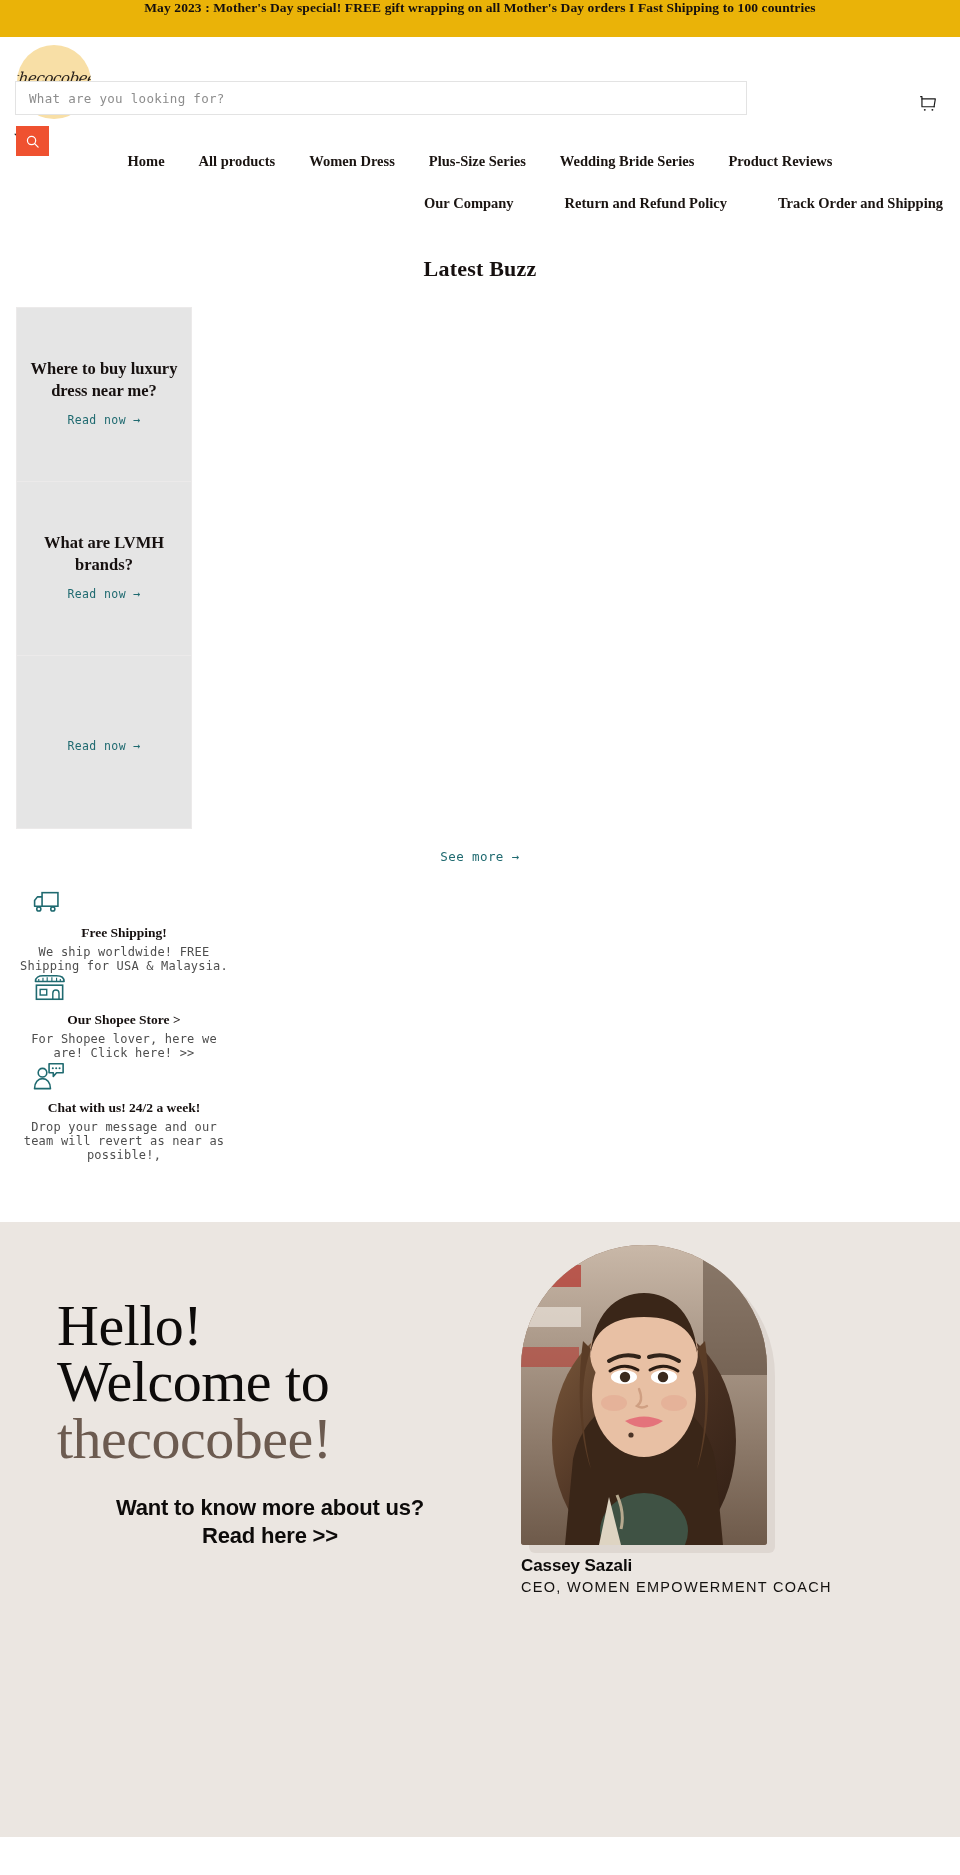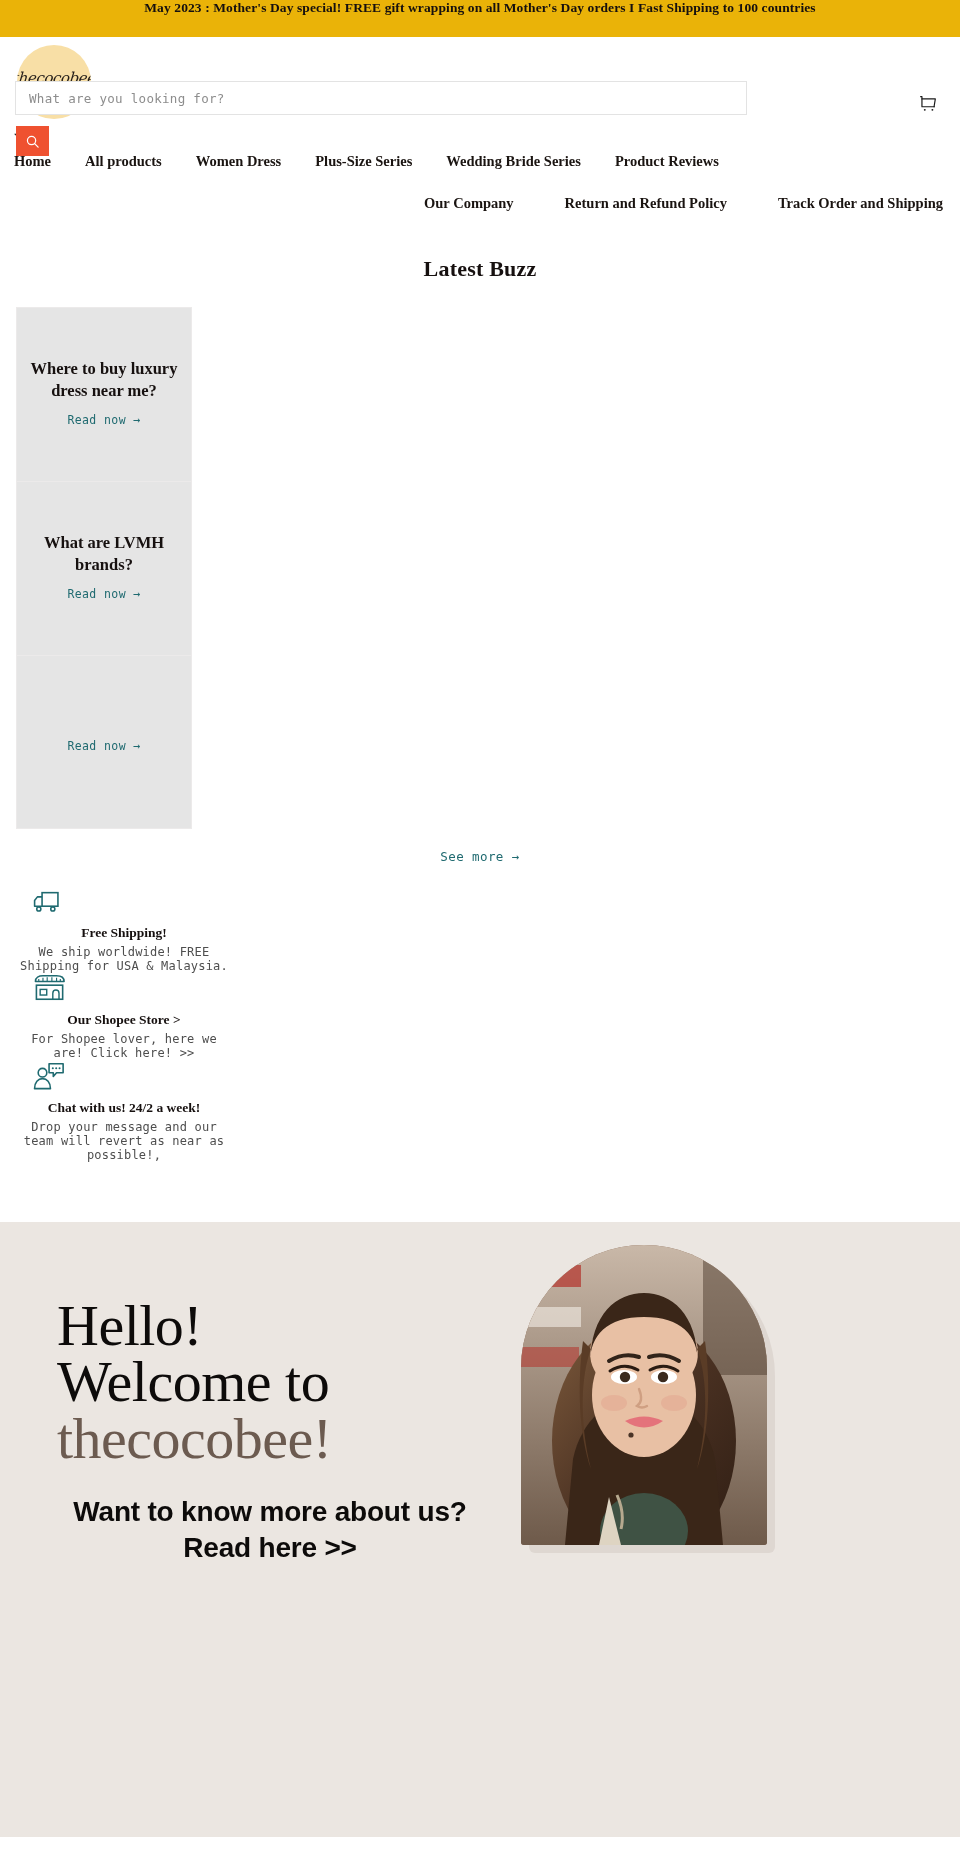--- a/index.html
+++ b/index.html
@@ -164,21 +164,21 @@
     width: 100%;
     padding: 0 14px;
     margin-top: 46px;
   }
   .nav-row {
     display: flex;
     align-items: center;
     gap: 0;
     flex-wrap: nowrap;
   }
-  .nav-row.row1 { justify-content: flex-start; }
+  .nav-row.row1 { justify-content: center; }
   .nav-row.row2 { justify-content: flex-end; margin-top: 21px; padding-right: 3px; }
   .nav-link {
     font-family: "Liberation Serif", serif;
     font-weight: bold;
     font-size: 14.5px;
     color: #1a1411;
     text-decoration: none;
     white-space: nowrap;
     padding: 2px 0;
     margin-right: 34px;
@@ -321,21 +321,21 @@
     color: #6c5b50;
   }
   .welcome-cta {
     position: absolute;
     left: 50px;
     top: 272px;
     width: 440px;
     text-align: center;
     font-family: "Liberation Sans", sans-serif;
     font-weight: bold;
-    font-size: 28px;
+    font-size: 22px;
     line-height: 1.28;
     color: #0d0b0a;
     cursor: pointer;
     letter-spacing: -0.2px;
   }
 
   .portrait-wrap {
     position: absolute;
     left: 521px;
     top: 23px;
@@ -586,16 +586,20 @@
           <path d="M128 112 q15 -5 30 4" stroke="#32241a" stroke-width="4" fill="none" stroke-linecap="round"></path>
           <path d="M118 144 q5 12 -2 17 q5 3 10 0" stroke="#cf9f82" stroke-width="2.4" fill="none" stroke-linecap="round"></path>
           <path d="M104 176 q19 -9 38 0 q-19 13 -38 0 Z" fill="#e4737b"></path>
           <ellipse cx="93" cy="158" rx="13" ry="8" fill="#e2a58f" opacity="0.55"></ellipse>
           <ellipse cx="153" cy="158" rx="13" ry="8" fill="#e2a58f" opacity="0.55"></ellipse>
           <circle cx="110" cy="190" r="2.6" fill="#4a3326"></circle>
         </svg>
       </div>
     </div>
 
+    <div class="portrait-caption">
+      <div class="portrait-name">Cassey Sazali</div>
+      <div class="portrait-role">CEO, WOMEN EMPOWERMENT COACH</div>
+    </div>
 
   </section>
 
 </div>
 
 </body></html>

